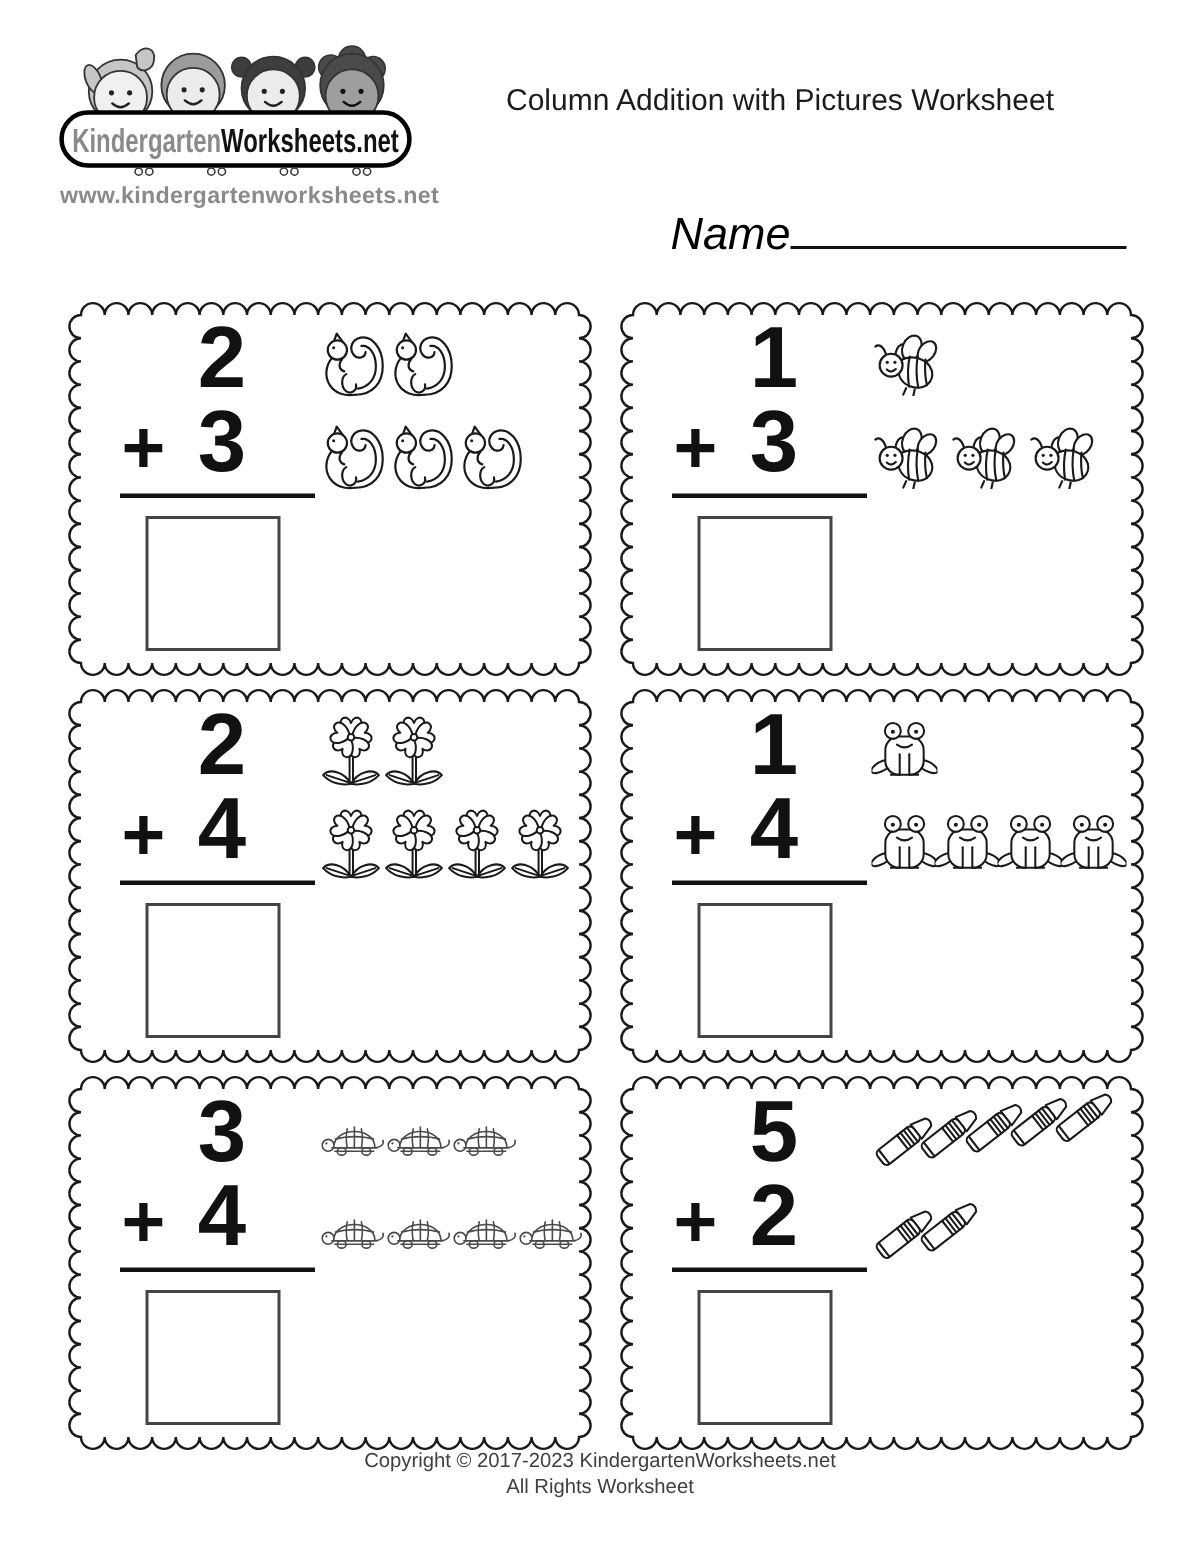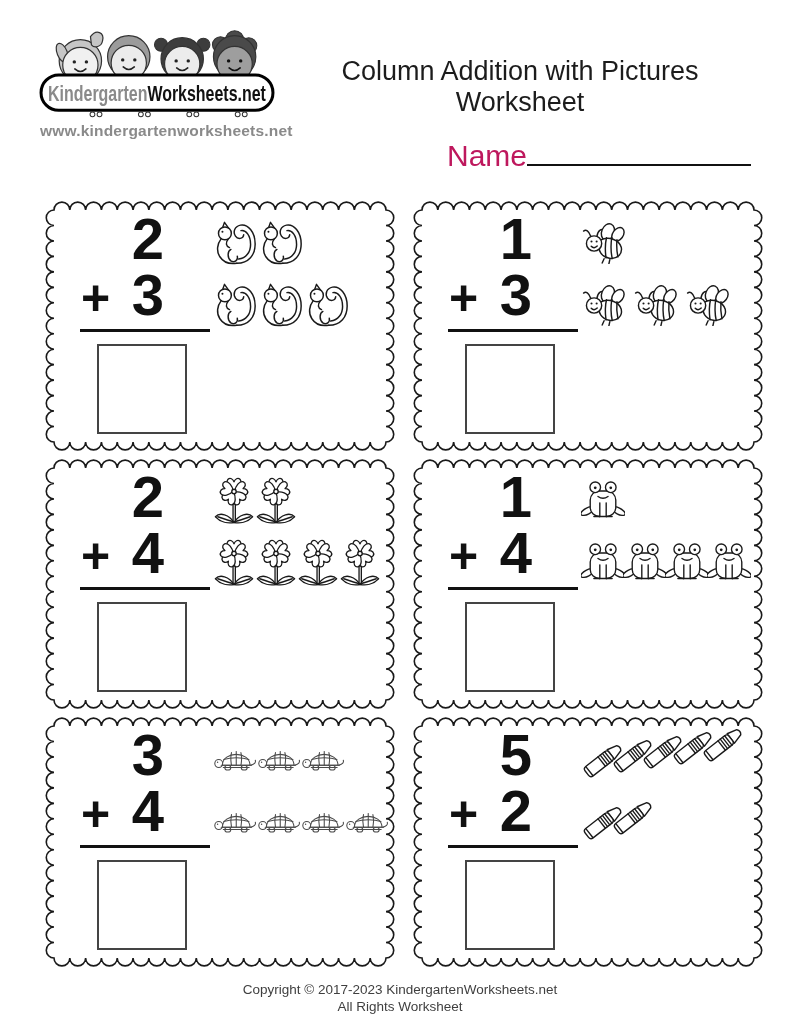--- a/index.html
+++ b/index.html
@@ -3,22 +3,22 @@
 <meta charset="utf-8">
 <style>
   html,body{margin:0;padding:0;background:#fff;}
   #page{position:relative;width:800px;height:1035px;background:#fff;overflow:hidden;
         font-family:"Liberation Sans",sans-serif;color:#1a1a1a;}
 
   
   #logo{position:absolute;left:36px;top:22px;width:242px;height:102px;}
   #site-url{position:absolute;left:40px;top:122px;font-size:15.5px;color:#8a8a8a;letter-spacing:.2px;font-weight:bold;}
   #page-title{position:absolute;left:276px;top:56px;width:488px;text-align:center;
-              font-size:27px;color:#1c1c1c;}
-  #name-row{position:absolute;left:447px;top:136px;font-size:30px;color:#be185d;}
+              font-size:20px;color:#1c1c1c;}
+  #name-row{position:absolute;left:447px;top:136px;font-size:30px;color:#000000;font-style:italic;}
   #name-line{display:inline-block;width:224px;border-bottom:2px solid #111;height:28px;vertical-align:baseline;}
 
   
   #grid{position:absolute;left:45px;top:201px;display:grid;
         grid-template-columns:350px 350px;grid-auto-rows:250px;column-gap:18px;row-gap:8px;}
   .card{position:relative;width:350px;height:250px;}
   .scallop{position:absolute;left:0;top:0;width:100%;height:100%;overflow:visible;}
 
   .prob{position:absolute;left:0;top:0;width:175px;height:250px;}
   .num{position:absolute;width:66px;text-align:center;font-size:58px;line-height:56px;
@@ -44,21 +44,21 @@
   .pic-turtle + .pic-turtle{margin-left:-2px;}
   .pic-crayon{width:48px;height:46px;margin-right:0;}
   .pic-crayon + .pic-crayon{margin-left:-18px;}
   .pics-row .pic-crayon:nth-child(2){transform:translateY(-5px);}
   .pics-row .pic-crayon:nth-child(3){transform:translateY(-9px);}
   .pics-row .pic-crayon:nth-child(4){transform:translateY(-13px);}
   .pics-row .pic-crayon:nth-child(5){transform:translateY(-16px);}
 
   
   #footer{position:absolute;left:0;top:965px;width:800px;text-align:center;
-          font-size:13.5px;line-height:17px;color:#3f3f3f;margin-top:16px;}
+          font-size:13.5px;line-height:17px;color:#3f3f3f;}
 </style>
 </head>
 <body>
 
 <svg width="0" height="0" style="position:absolute" aria-hidden="true">
   <defs>
     <symbol id="sym-squirrel" viewBox="0 0 48 50">
       <g fill="#fff" stroke="#1a1a1a" stroke-width="1.6" stroke-linecap="round" stroke-linejoin="round">
         <path d="M26 47 C39 47 46 38 46 26 C46 13 38 4 30 5.5 C23.5 6.8 21.5 13 24.5 17.5 C27 21.3 33 20.8 33.5 16"></path>
         <path fill="none" d="M28 42.5 C36 41.5 41 35 41 26.5 C41 17 36 10.5 30.5 11.5"></path>

